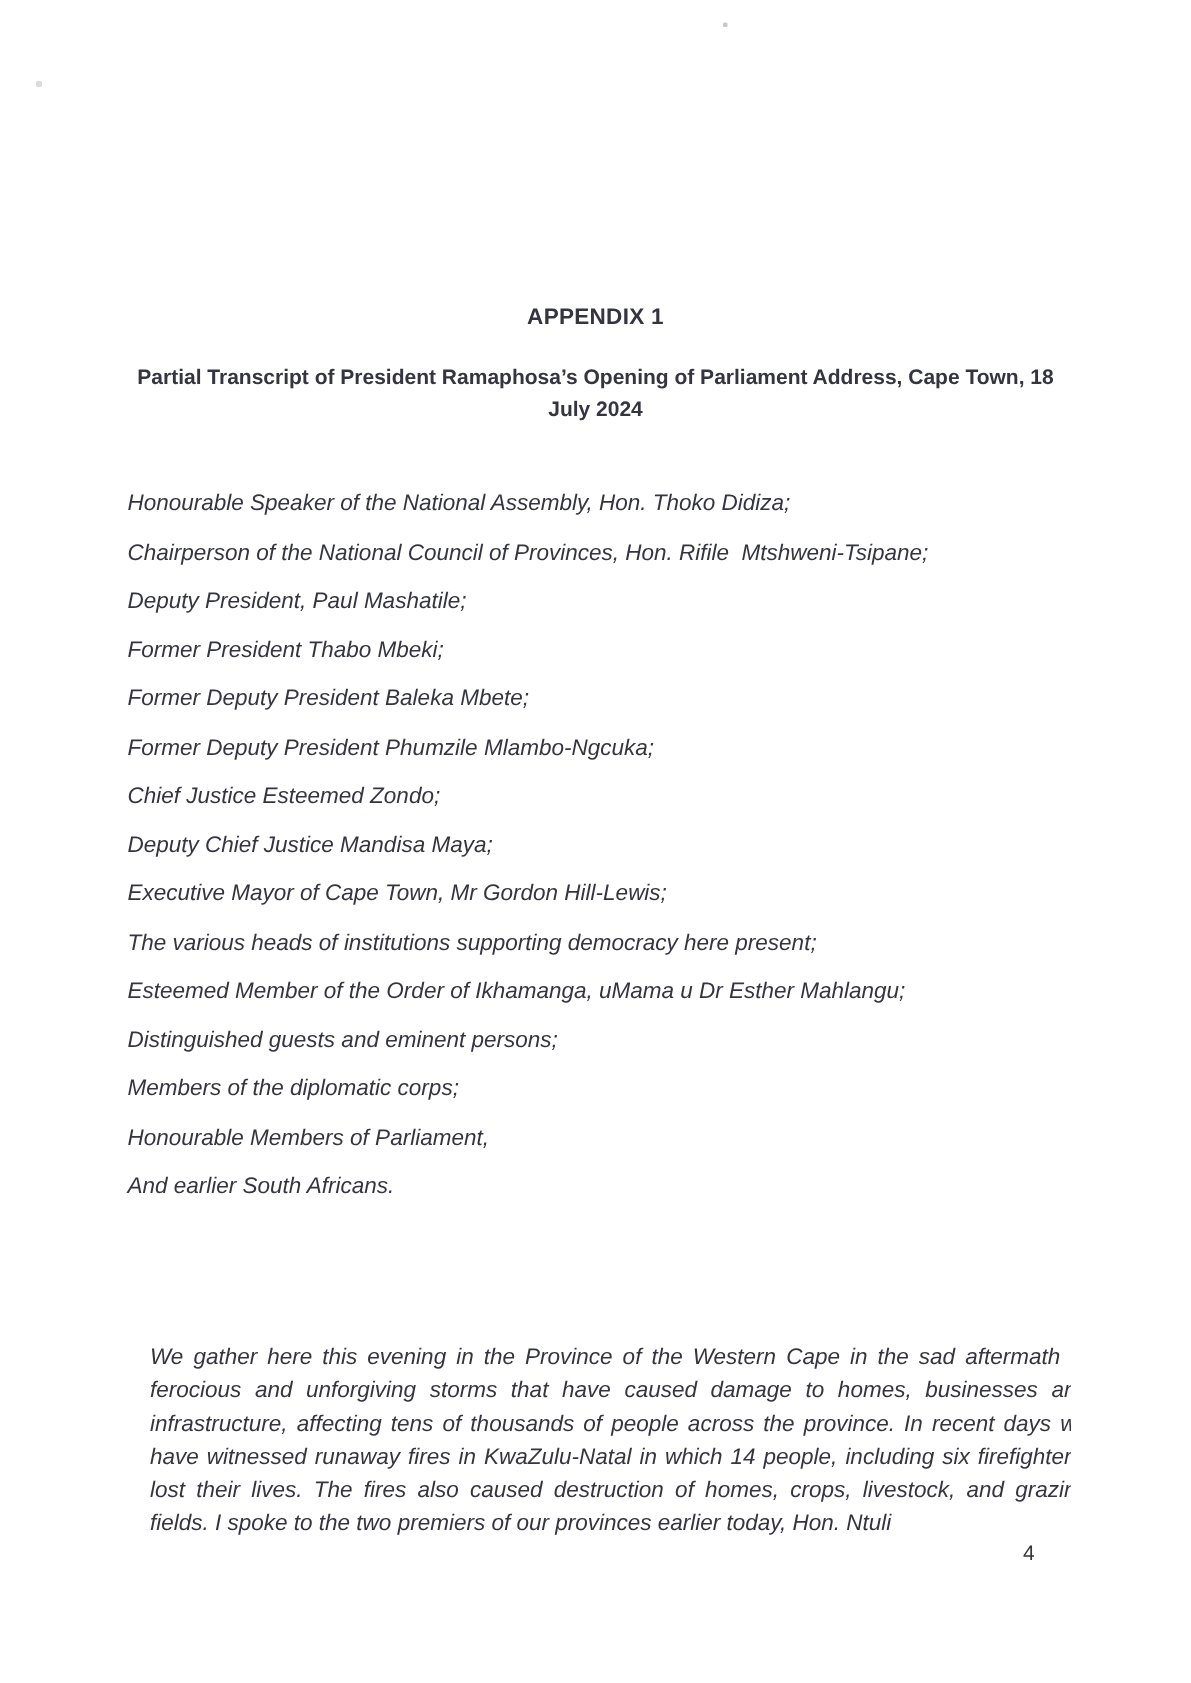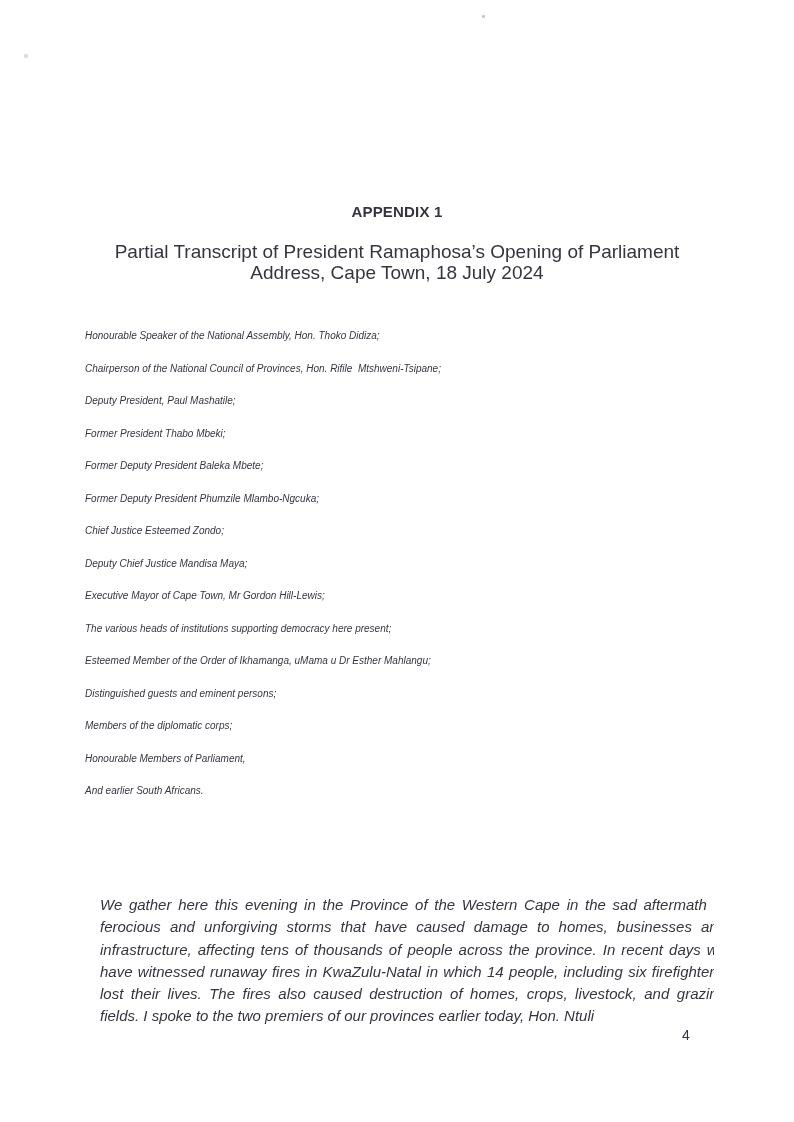--- a/index.html
+++ b/index.html
@@ -26,33 +26,33 @@
   .appendix-title {
     margin: 0;
     font-size: 15px;
     font-weight: bold;
     font-style: normal;
     line-height: 18px;
     letter-spacing: 0.2px;
   }
   .doc-subtitle {
     margin: 20px 0 0 0;
-    font-size: 19px;
-    font-weight: normal;
+    font-size: 14px;
+    font-weight: bold;
     line-height: 21px;
   }
   .salutations {
     position: absolute;
     left: 85px;
     top: 327px;
     width: 640px;
   }
   .salutations p {
     margin: 0 0 14.5px 0;
-    font-size: 10px;
+    font-size: 15px;
     font-style: italic;
     line-height: 18px;
     white-space: pre-wrap;
   }
   .body-paragraph {
     position: absolute;
     left: 85px;
     top: 879px;
     width: 626px;
     margin: 15px;

